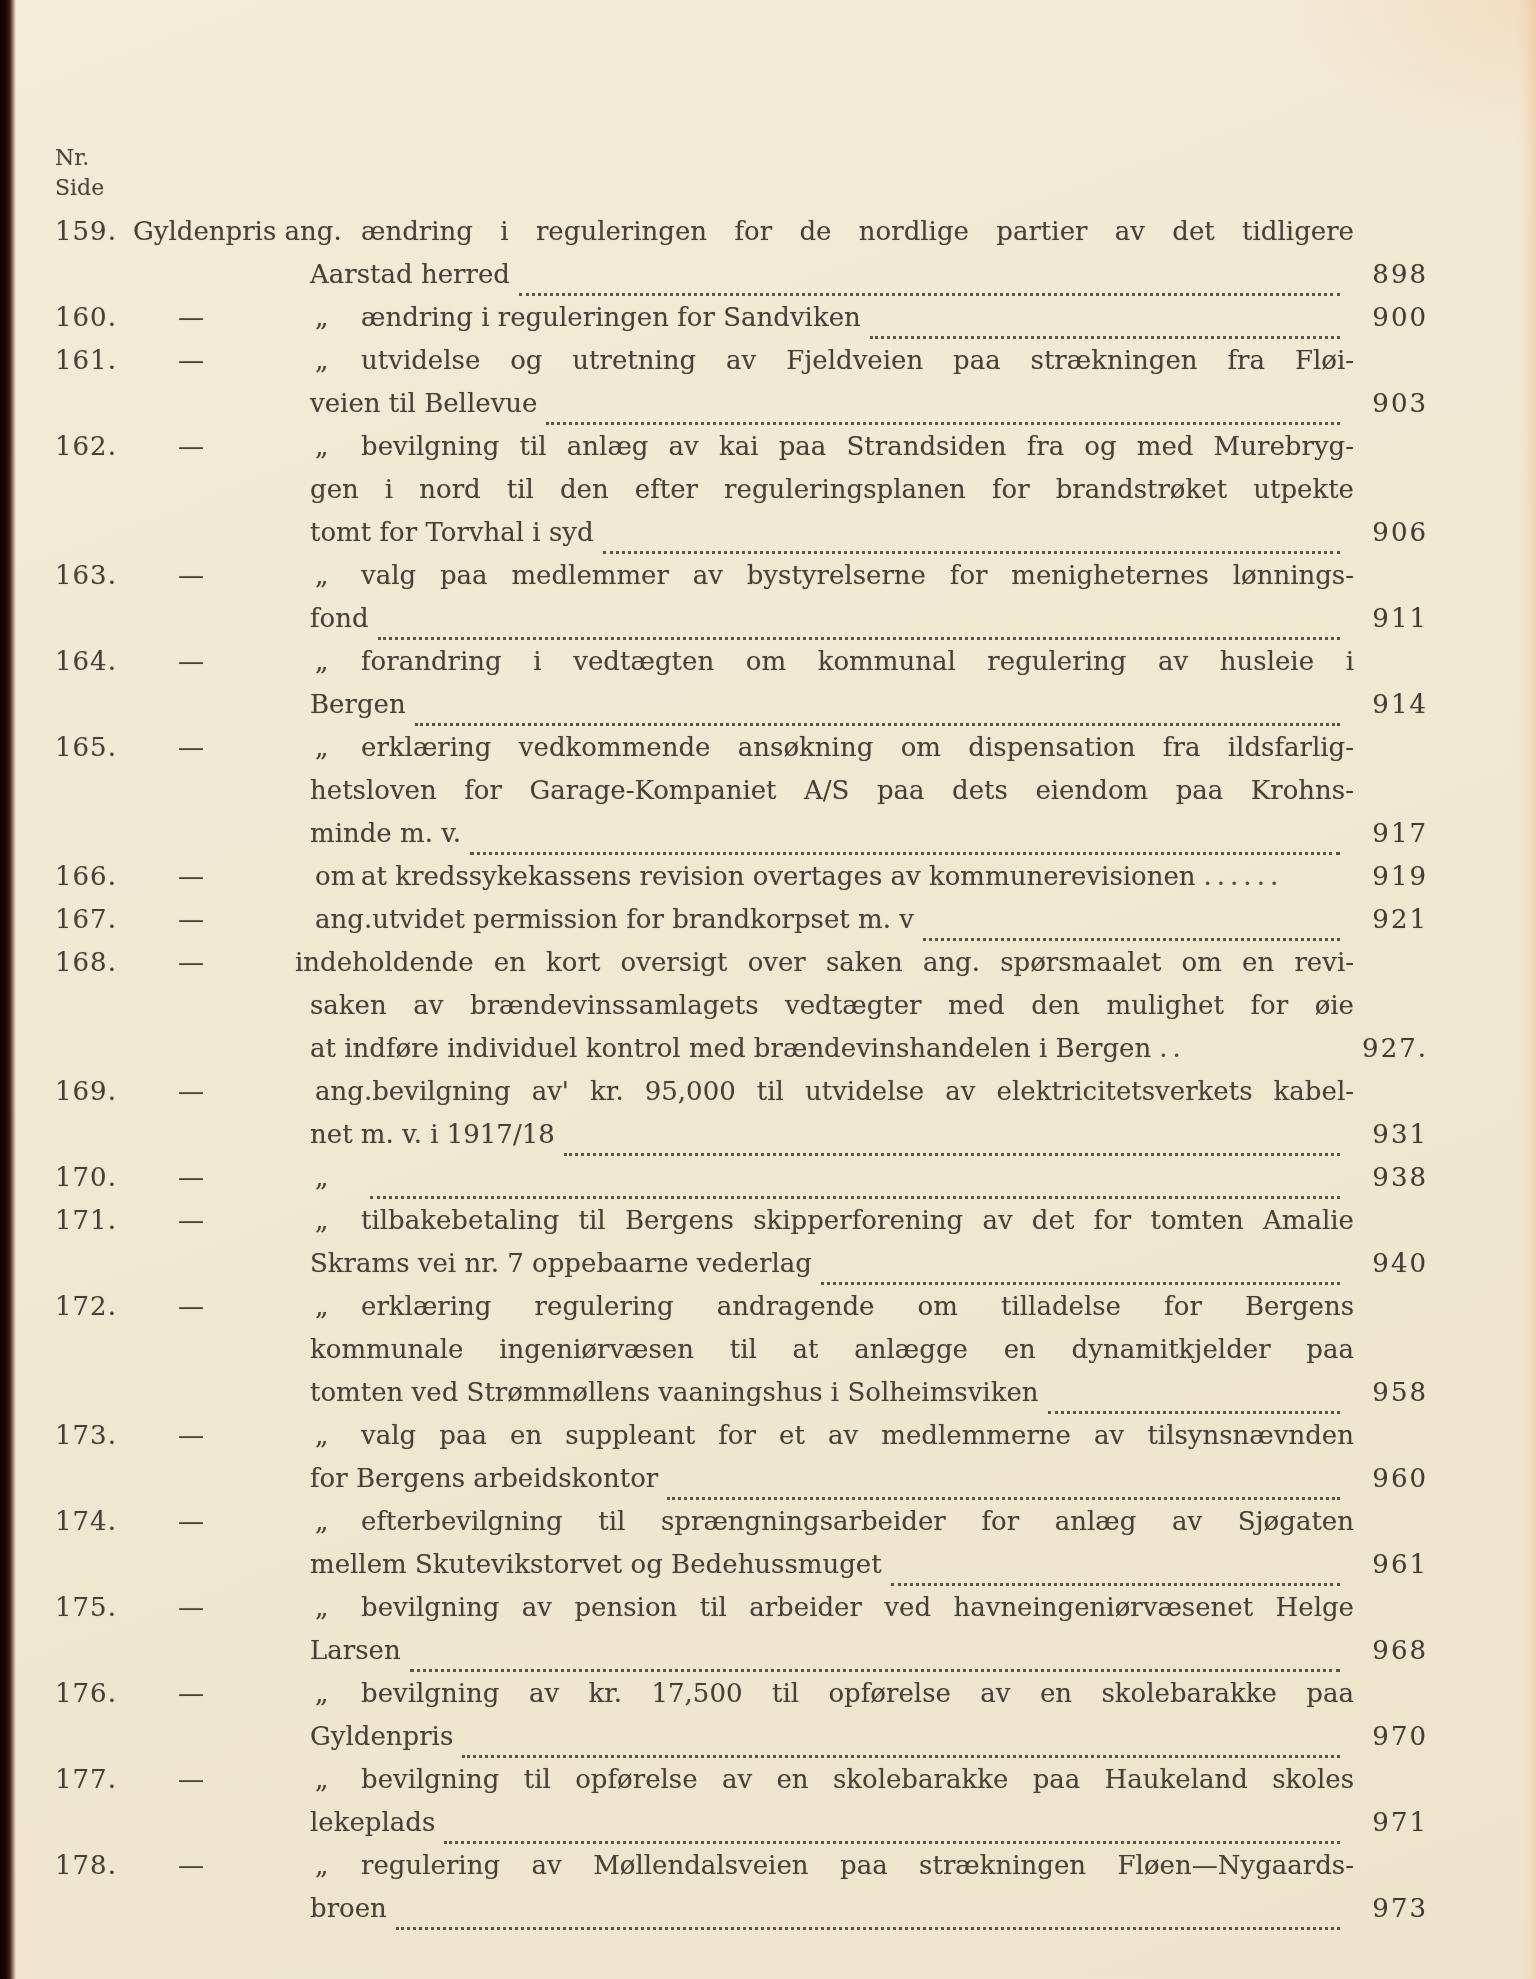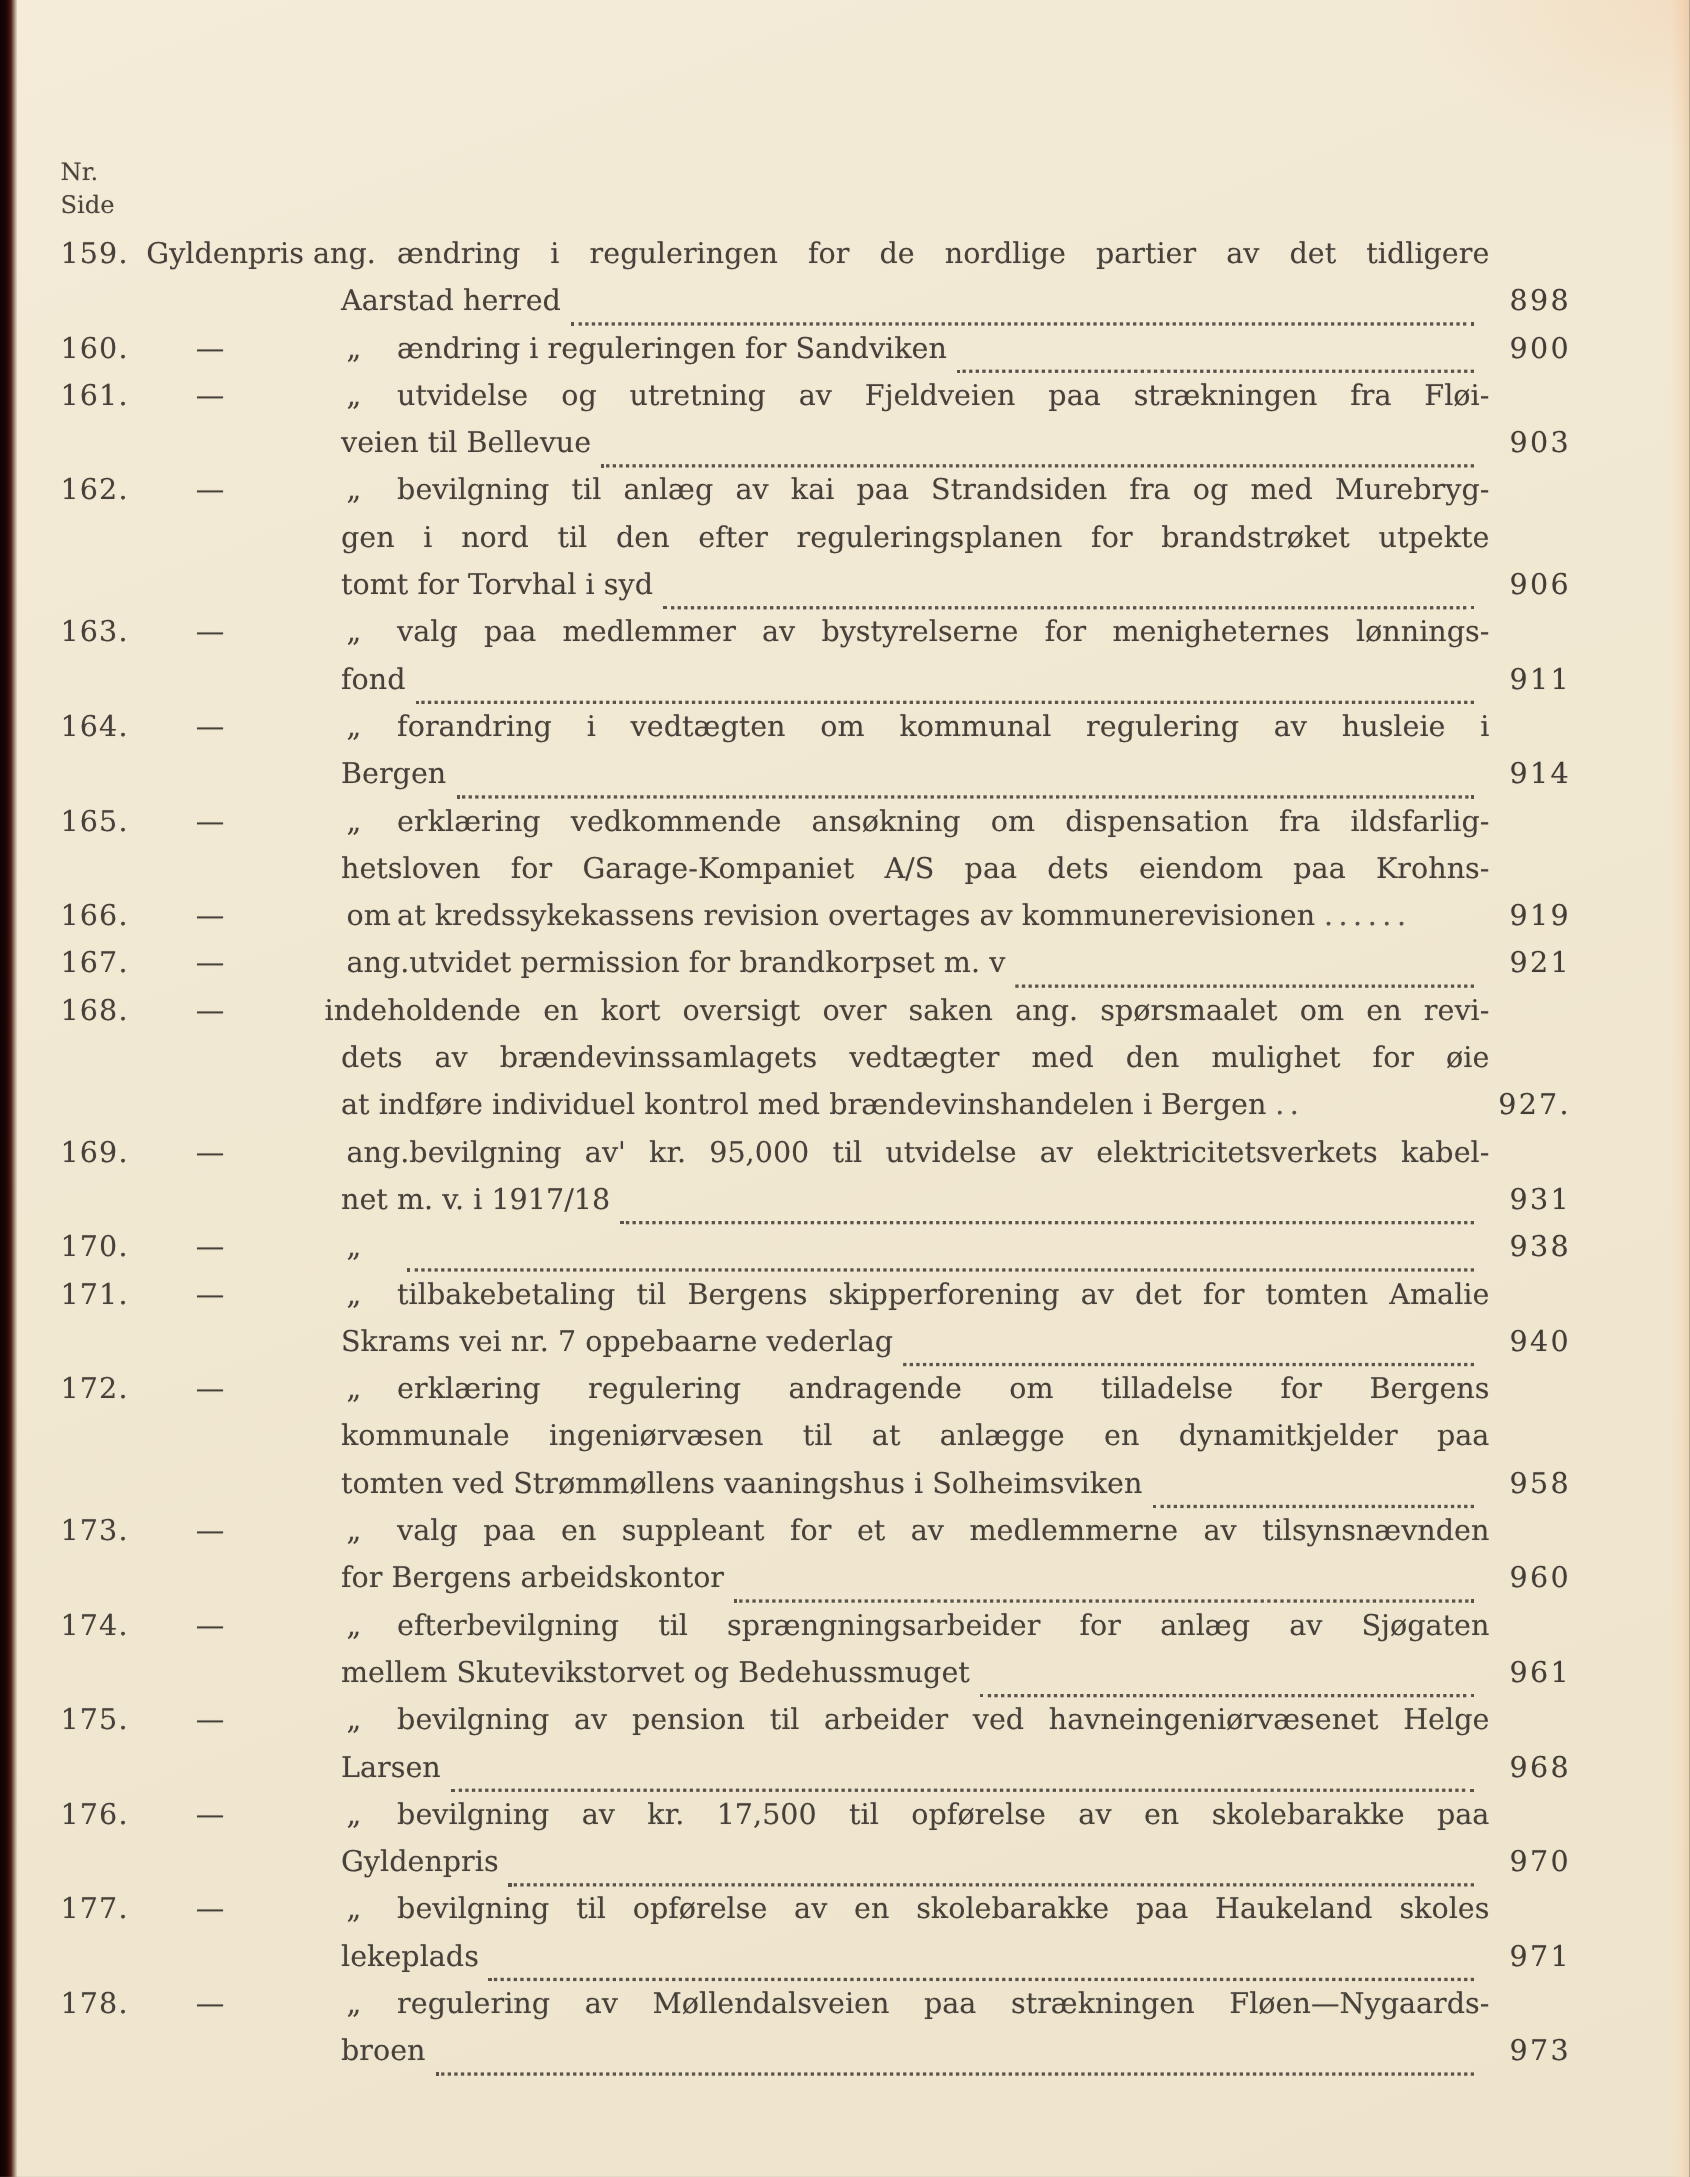--- a/index.html
+++ b/index.html
@@ -160,20 +160,26 @@
             <span class="c-2">—</span>
             <span class="c-3">„</span>
             <span class="c-text grow">erklæring vedkommende ansøkning om dispensation fra ildsfarlig-</span>
             <span class="c-page"></span>
           </div>
           <div class="row">
             <span class="c-indent"></span>
             <span class="c-text grow">hetsloven for Garage-Kompaniet A/S paa dets eiendom paa Krohns-</span>
             <span class="c-page"></span>
           </div>
+          <div class="row">
+            <span class="c-indent"></span>
+            <span class="c-text">minde m. v.</span>
+            <span class="leader"></span>
+            <span class="c-page">917</span>
+          </div>
         </div>
         <div>
           <div class="row">
             <span class="c-nr">166.</span>
             <span class="c-2">—</span>
             <span class="c-3">om</span>
             <span class="c-text">at kredssykekassens revision overtages av kommunerevisionen</span>
             <span class="tail">......</span>
             <span class="spacer"></span>
             <span class="c-page">919</span>
@@ -191,21 +197,21 @@
         </div>
         <div>
           <div class="row">
             <span class="c-nr">168.</span>
             <span class="c-2">—</span>
             <span class="c-text grow">indeholdende en kort oversigt over saken ang. spørsmaalet om en revi-</span>
             <span class="c-page"></span>
           </div>
           <div class="row">
             <span class="c-indent"></span>
-            <span class="c-text grow">dets av brændevinssamlagets vedtægter med den mulighet for øie</span>
+            <span class="c-text grow">saken av brændevinssamlagets vedtægter med den mulighet for øie</span>
             <span class="c-page"></span>
           </div>
           <div class="row">
             <span class="c-indent"></span>
             <span class="c-text">at indføre individuel kontrol med brændevinshandelen i Bergen</span>
             <span class="tail">..</span>
             <span class="spacer"></span>
             <span class="c-page">927.</span>
           </div>
         </div>

